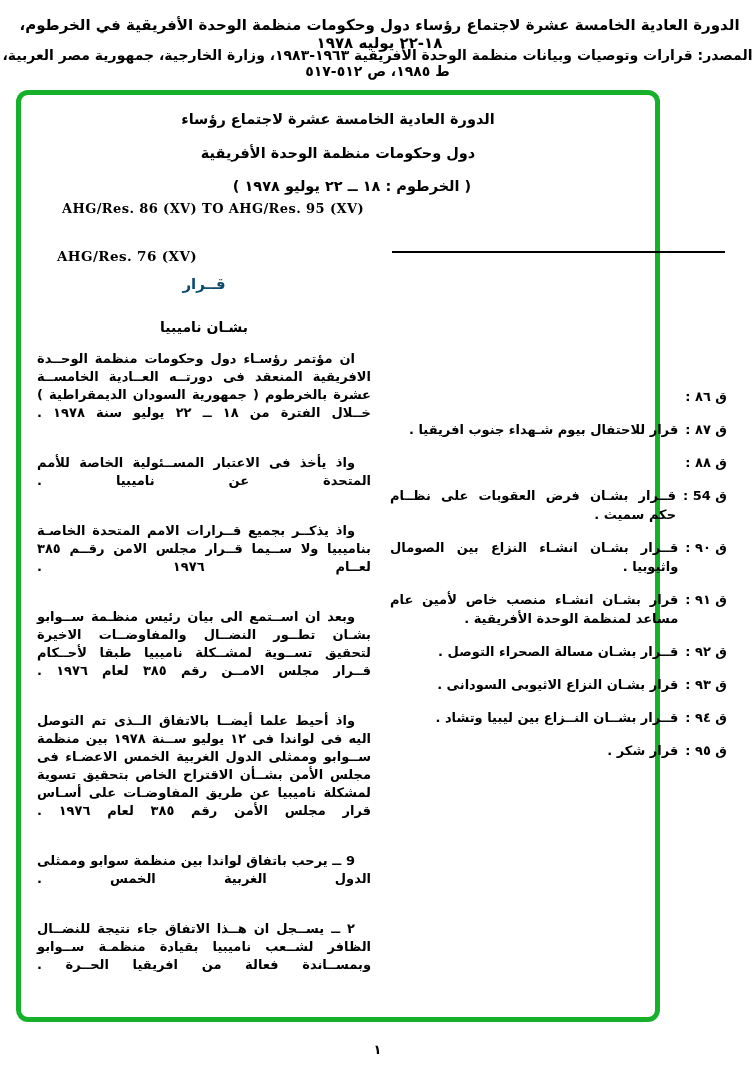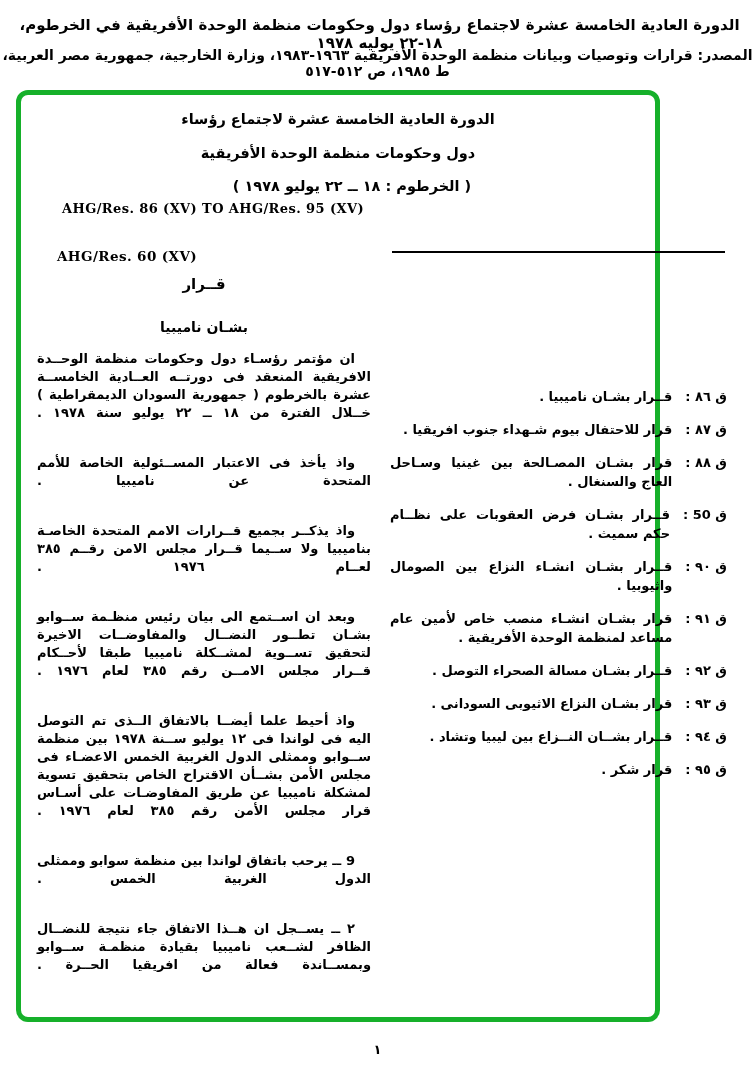--- a/index.html
+++ b/index.html
@@ -40,41 +40,41 @@
   .res-id-label{
     left:36px;top:153px;direction:ltr;
     font-family:"DejaVu Serif",serif;font-size:13.5px;font-weight:bold;color:#000;
     letter-spacing:0.4px;
   }
   
   .body-col{
     left:16px;top:180px;width:334px;direction:rtl;
   }
   .res-title{
-    text-align:center;font-size:15px;font-weight:bold;color:#000000;margin:0;
+    text-align:center;font-size:15px;font-weight:bold;color:#0c4a6e;margin:0;
   }
   .res-subtitle{
     text-align:center;font-size:14px;font-weight:bold;color:#000;
     margin:26px 0 12px 0;
   }
   .paragraphs{margin-top:15px;}
   .paragraphs p{
     margin:0 0 14px 0;font-size:13px;line-height:18px;font-weight:bold;
     color:#000;text-align:justify;text-indent:16px;
   }
   .paragraphs p:after{content:"";display:inline-block;width:100%;}
   
   .toc-col{
     left:369px;top:292px;width:337px;direction:rtl;
   }
   .toc-item{
     display:flex;direction:rtl;margin-bottom:14px;
     font-size:13px;line-height:19px;font-weight:bold;color:#000;
   }
-  .toc-num{white-space:nowrap;flex:0 0 auto;margin-left:13px;text-align:center;}
+  .toc-num{white-space:nowrap;flex:0 0 auto;margin-left:7px;text-align:center;}
   .toc-txt{flex:1 1 auto;text-align:justify;}
   
   .page-num{
     position:absolute;top:1042px;left:0;right:0;text-align:center;
     font-size:13px;font-weight:bold;color:#000;
   }
 </style>
 </head>
 <body>
 
@@ -85,51 +85,49 @@
 
   <div class="frame">
 
     <div class="doc-title t1">الدورة العادية الخامسة عشرة لاجتماع رؤساء</div>
     <div class="doc-title t2">دول وحكومات منظمة الوحدة الأفريقية</div>
     <div class="doc-title t3">( الخرطوم : ١٨ ــ ٢٢ يوليو ١٩٧٨ )</div>
 
     <div class="range-label">AHG/Res. 86 (XV) TO AHG/Res. 95 (XV)</div>
 
     <div class="divider"></div>
-    <div class="res-id-label">AHG/Res. 60 (XV)</div>
+    <div class="res-id-label">AHG/Res. 76 (XV)</div>
 
     <div class="body-col">
       <div class="res-title">قــرار</div>
       <div class="res-subtitle">بشـان ناميبيا</div>
       <div class="paragraphs">
         <p>ان مؤتمر رؤسـاء دول وحكومات منظمة الوحــدة الافريقية المنعقد فى دورتــه العــادية الخامســة عشرة بالخرطوم ( جمهورية السودان الديمقراطية ) خــلال الفترة من ١٨ ــ ٢٢ يوليو سنة ١٩٧٨ .</p>
         <p>واذ يأخذ فى الاعتبار المســئولية الخاصة للأمم المتحدة عن ناميبيا .</p>
         <p>واذ يذكــر بجميع قــرارات الامم المتحدة الخاصـة بناميبيا ولا ســيما قــرار مجلس الامن رقــم ٣٨٥ لعــام ١٩٧٦ .</p>
         <p>وبعد ان اســتمع الى بيان رئيس منظـمة ســوابو بشـان تطــور النضــال والمفاوضــات الاخيرة لتحقيق تســوية لمشــكلة ناميبيا طبقا لأحــكام قــرار مجلس الامــن رقم ٣٨٥ لعام ١٩٧٦ .</p>
         <p>واذ أحيط علما أيضــا بالاتفاق الــذى تم التوصل اليه فى لواندا فى ١٢ يوليو ســنة ١٩٧٨ بين منظمة ســوابو وممثلى الدول الغربية الخمس الاعضـاء فى مجلس الأمن بشــأن الاقتراح الخاص بتحقيق تسوية لمشكلة ناميبيا عن طريق المفاوضـات على أسـاس قرار مجلس الأمن رقم ٣٨٥ لعام ١٩٧٦ .</p>
         <p>9 ــ يرحب باتفاق لواندا بين منظمة سوابو وممثلى الدول الغربية الخمس .</p>
         <p>٢ ــ يســجل ان هــذا الاتفاق جاء نتيجة للنضــال الظافر لشــعب ناميبيا بقيادة منظمـة ســوابو وبمســاندة فعالة من افريقيا الحــرة .</p>
       </div>
     </div>
 
     <div class="toc-col">
       <div class="toc-item">
         <span class="toc-num">ق ٨٦ :</span>
-        <span class="toc-txt">قــرار بشـان ناميبيا .</span>
       </div>
       <div class="toc-item">
         <span class="toc-num">ق ٨٧ :</span>
         <span class="toc-txt">قرار للاحتفال بيوم شـهداء جنوب افريقيا .</span>
       </div>
       <div class="toc-item">
         <span class="toc-num">ق ٨٨ :</span>
-        <span class="toc-txt">قرار بشـان المصـالحة بين غينيا وسـاحل العاج والسنغال .</span>
       </div>
       <div class="toc-item">
-        <span class="toc-num">ق 50 :</span>
+        <span class="toc-num">ق 54 :</span>
         <span class="toc-txt">قــرار بشـان فرض العقوبات على نظــام حكم سميث .</span>
       </div>
       <div class="toc-item">
         <span class="toc-num">ق ٩٠ :</span>
         <span class="toc-txt">قــرار بشـان انشـاء النزاع بين الصومال واثيوبيا .</span>
       </div>
       <div class="toc-item">
         <span class="toc-num">ق ٩١ :</span>
         <span class="toc-txt">قرار بشـان انشـاء منصب خاص لأمين عام مساعد لمنظمة الوحدة الأفريقية .</span>
       </div>

